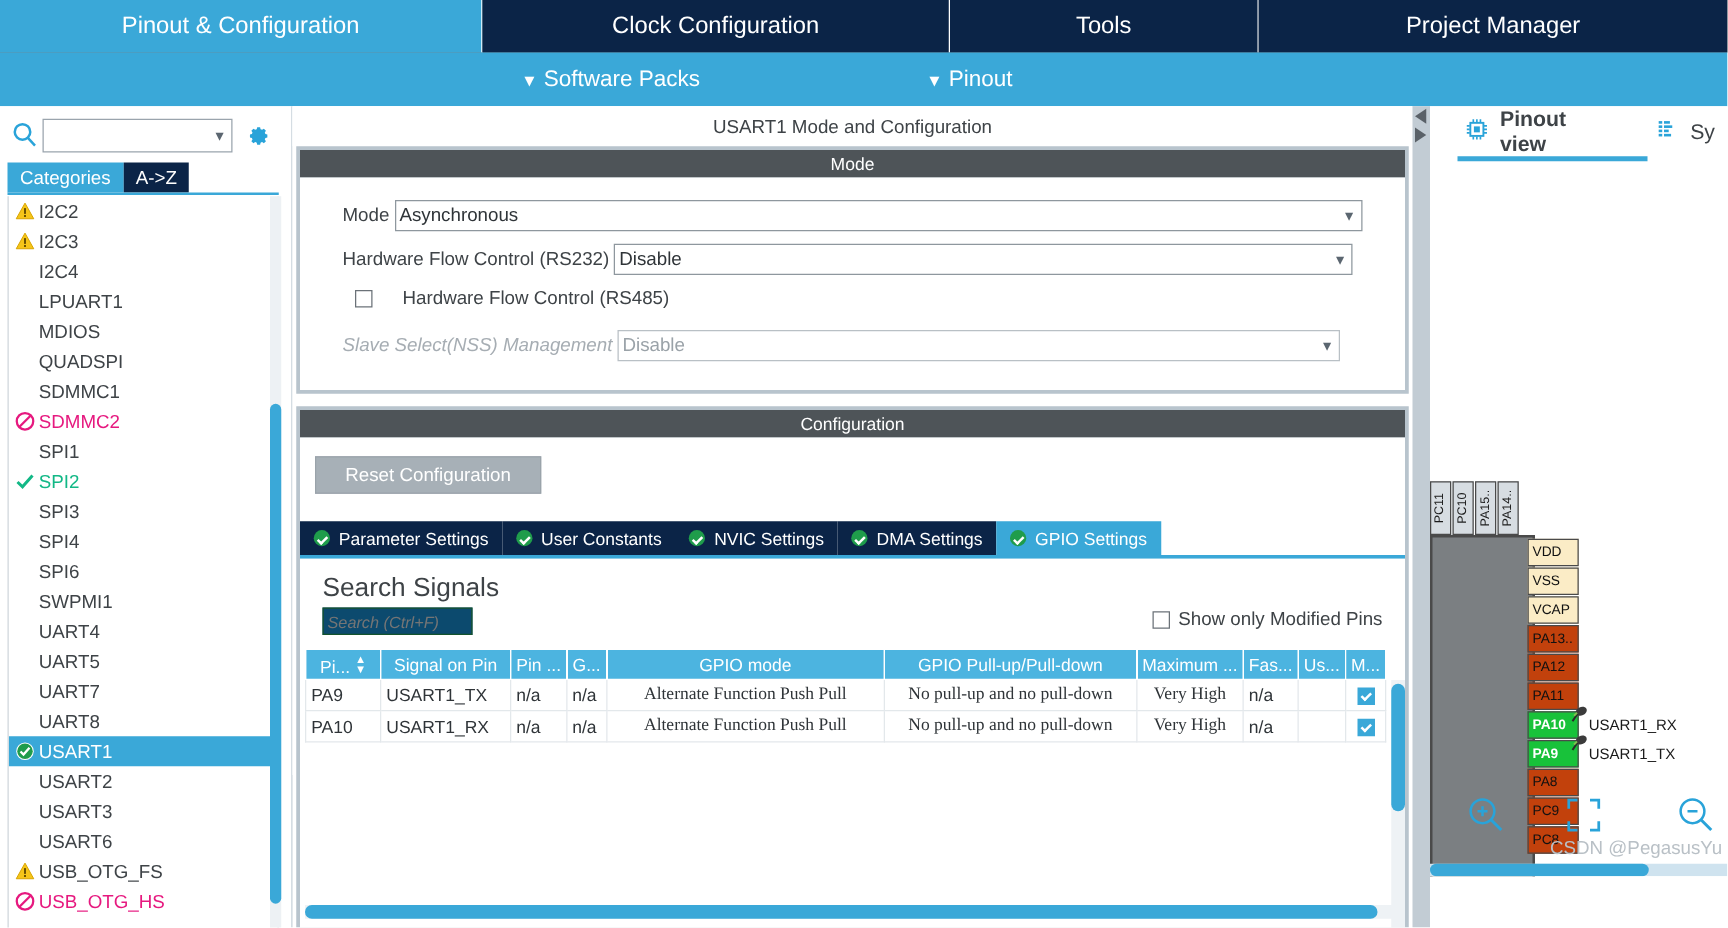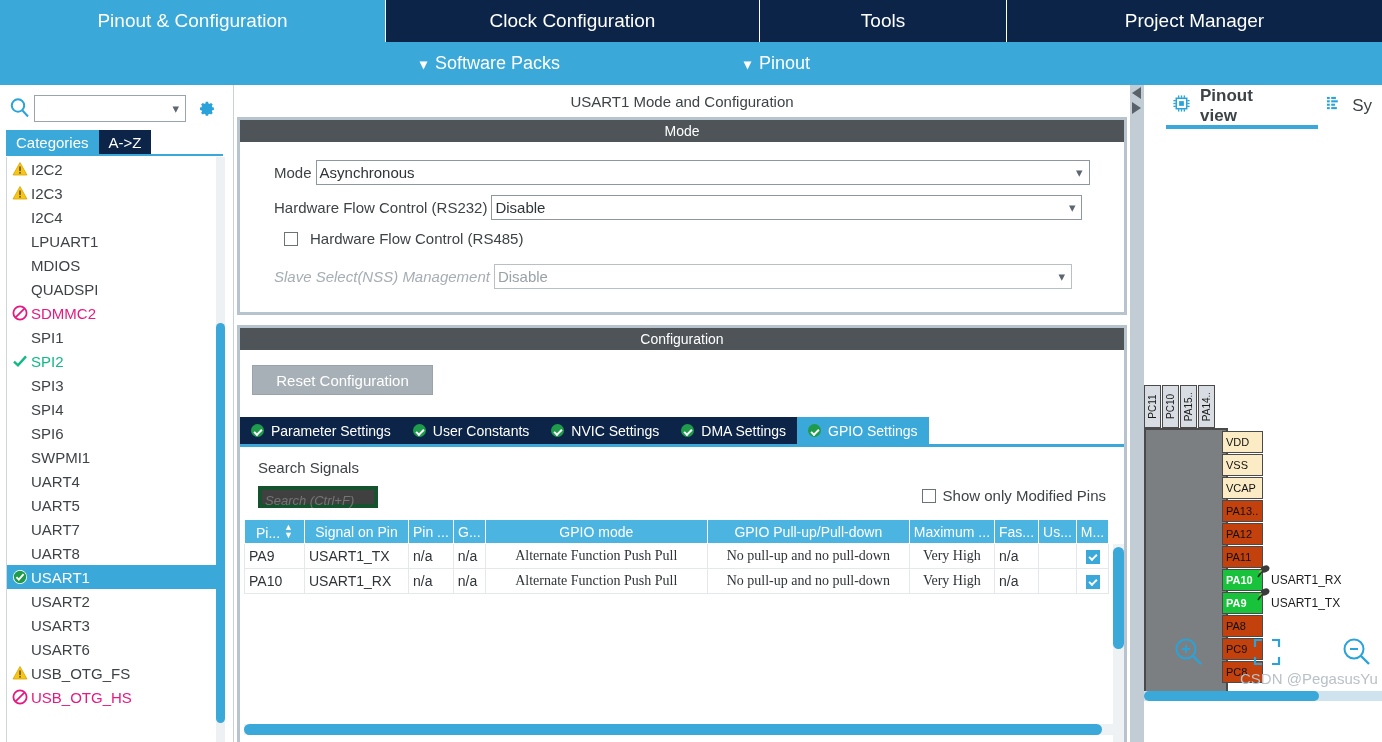--- a/index.html
+++ b/index.html
@@ -174,25 +174,25 @@
     transform: rotate(-45deg);
   }
   .cfg-tabs-line {
     position: absolute; top: 94px; left: 0; width: 884px; height: 3px; background: #3aa8d8;
   }
   .cfg-inner {
     position: absolute; top: 97px; left: 0; width: 884px; height: 296px;
     background: #ffffff; overflow: hidden;
   }
   .search-signals-label {
-    position: absolute; top: 12px; left: 18px; font-size: 15px; color: #3e4347;
+    position: absolute; top: 12px; left: 18px; font-size: 21px; color: #3e4347;
   }
   .signal-search {
     position: absolute; top: 39px; left: 18px; width: 120px; height: 22px;
-    border: 4px solid #14532d; background: #404040;
+    border: 1px solid #14532d; background: #0c4a6e;
   }
   .signal-search input {
     border: none; outline: none; width: 116px; height: 20px; padding-left: 3px;
     font-size: 13px; font-style: italic; color: #9aa2a8;
     font-family: "Liberation Sans", sans-serif; background: transparent;
   }
   .modified-wrap {
     position: absolute; top: 40px; right: 18px; display: flex; align-items: center; gap: 7px;
     font-size: 15px; color: #3e4347; white-space: nowrap;
   }
@@ -405,20 +405,23 @@
         </div>
         <div class="per-item">
           <span>LPUART1</span>
         </div>
         <div class="per-item">
           <span>MDIOS</span>
         </div>
         <div class="per-item">
           <span>QUADSPI</span>
         </div>
+        <div class="per-item">
+          <span>SDMMC1</span>
+        </div>
         <div class="per-item error">
           <span class="pic"><svg width="16" height="16" viewBox="0 0 16 16">
               <circle cx="8" cy="8" r="6.6" fill="none" stroke="#e6197f" stroke-width="1.8"></circle>
               <line x1="3.6" y1="12.4" x2="12.4" y2="3.6" stroke="#e6197f" stroke-width="1.8"></line>
             </svg></span>
           <span>SDMMC2</span>
         </div>
         <div class="per-item">
           <span>SPI1</span>
         </div>
@@ -507,21 +510,21 @@
         <div class="field-row" style="top:53px; left:34px;">
           <span class="field-label">Hardware Flow Control (RS232)</span>
           <span class="combo" style="width:591px; margin-left:4px;">
             <span class="cv">Disable</span>
             <span class="cc">▾</span>
           </span>
         </div>
 
         <div class="field-row" style="top:88px; left:44px;">
           <span class="cb"></span>
-          <span class="field-label" style="margin-left:12px;">Hardware Flow Control (RS485)</span>
+          <span class="field-label" style="margin-left:24px;">Hardware Flow Control (RS485)</span>
         </div>
 
         <div class="field-row" style="top:122px; left:34px;">
           <span class="field-label disabled">Slave Select(NSS) Management</span>
           <span class="combo disabled" style="width:578px; margin-left:4px;">
             <span class="cv">Disable</span>
             <span class="cc">▾</span>
           </span>
         </div>
       </div>

